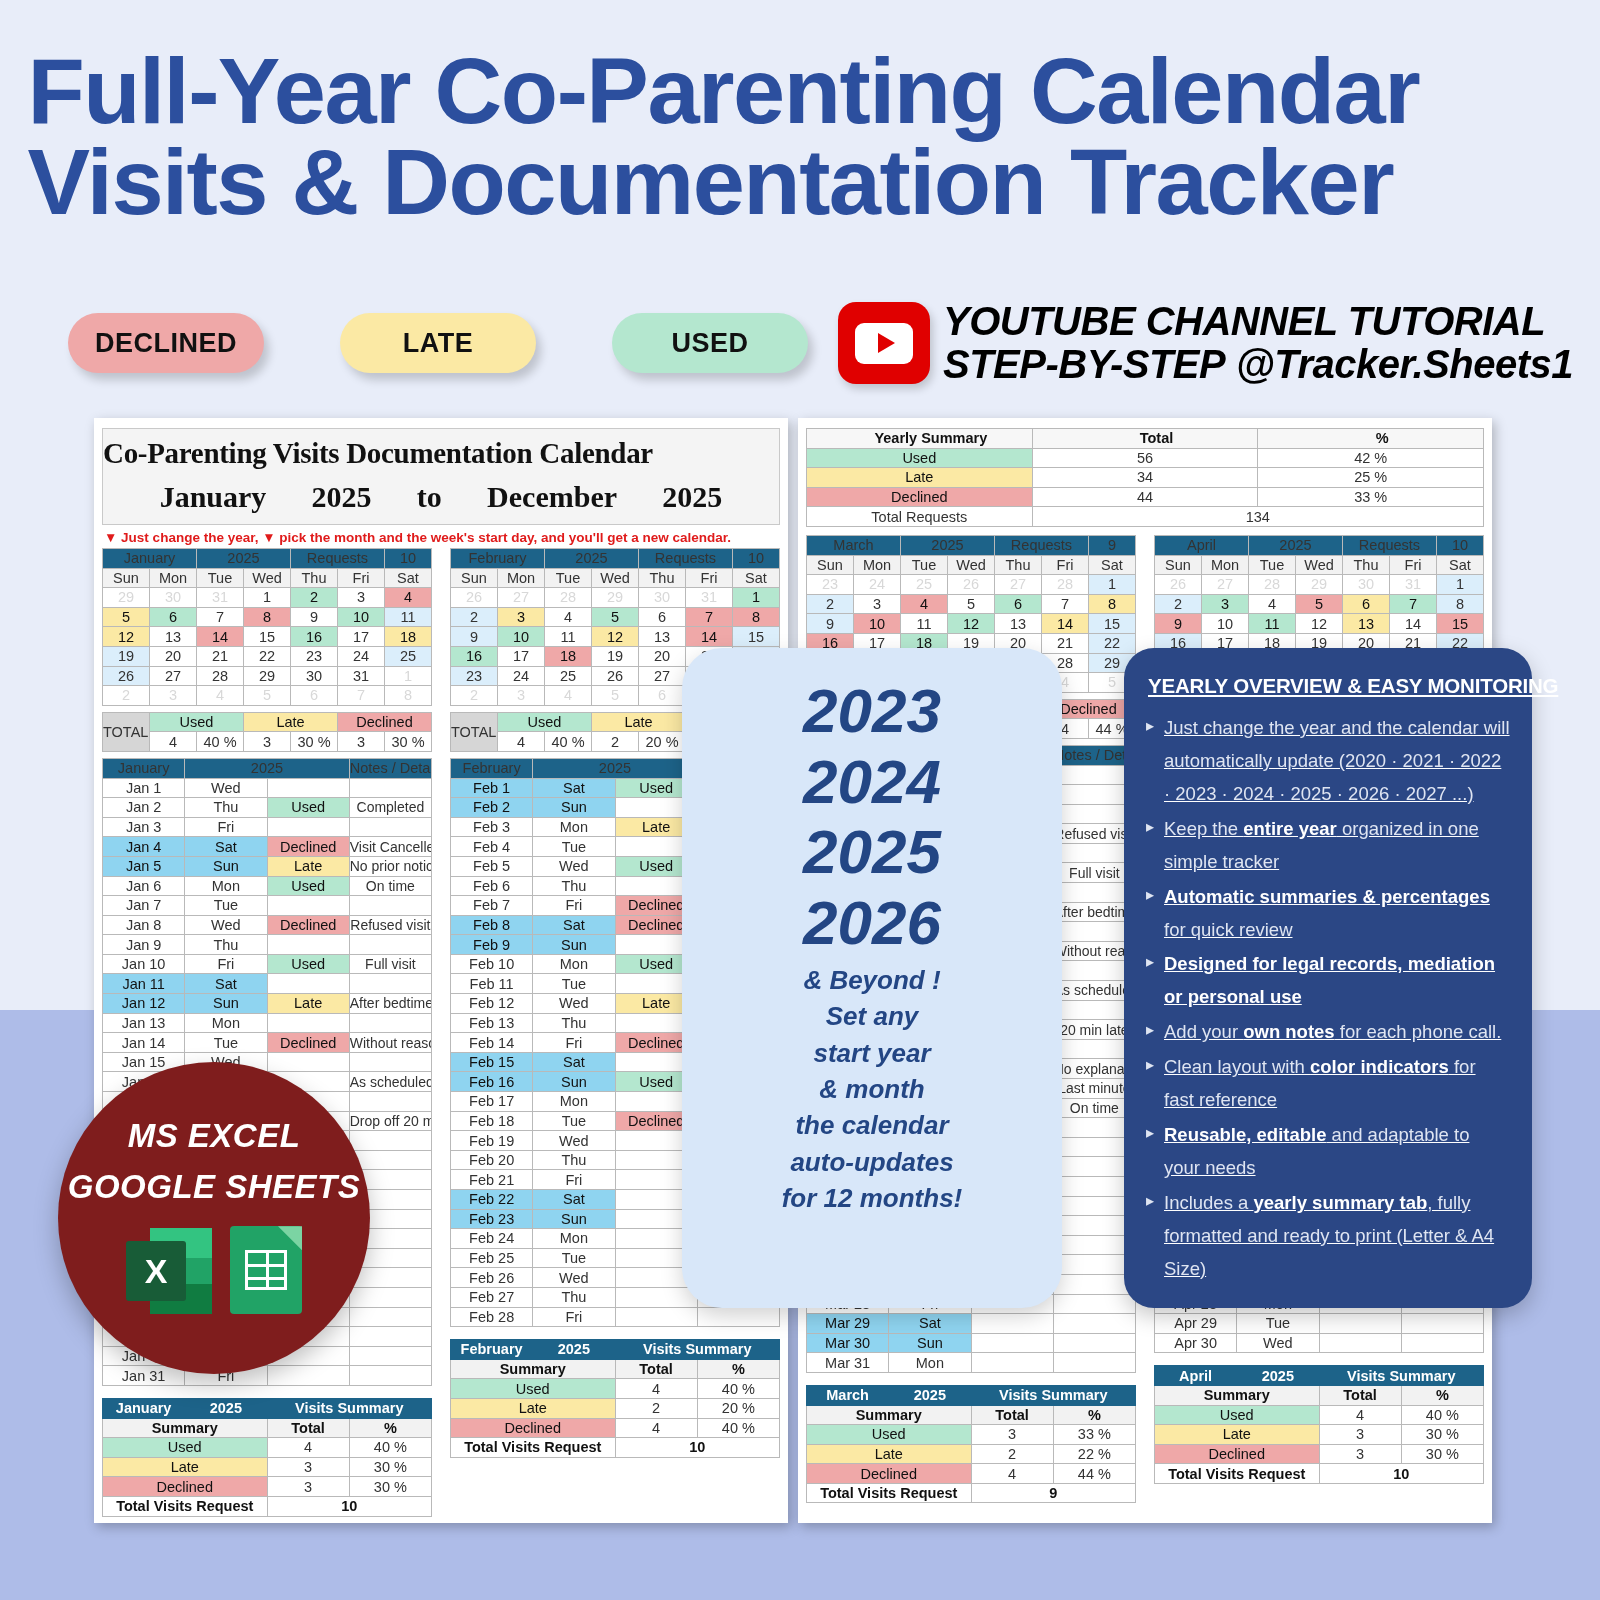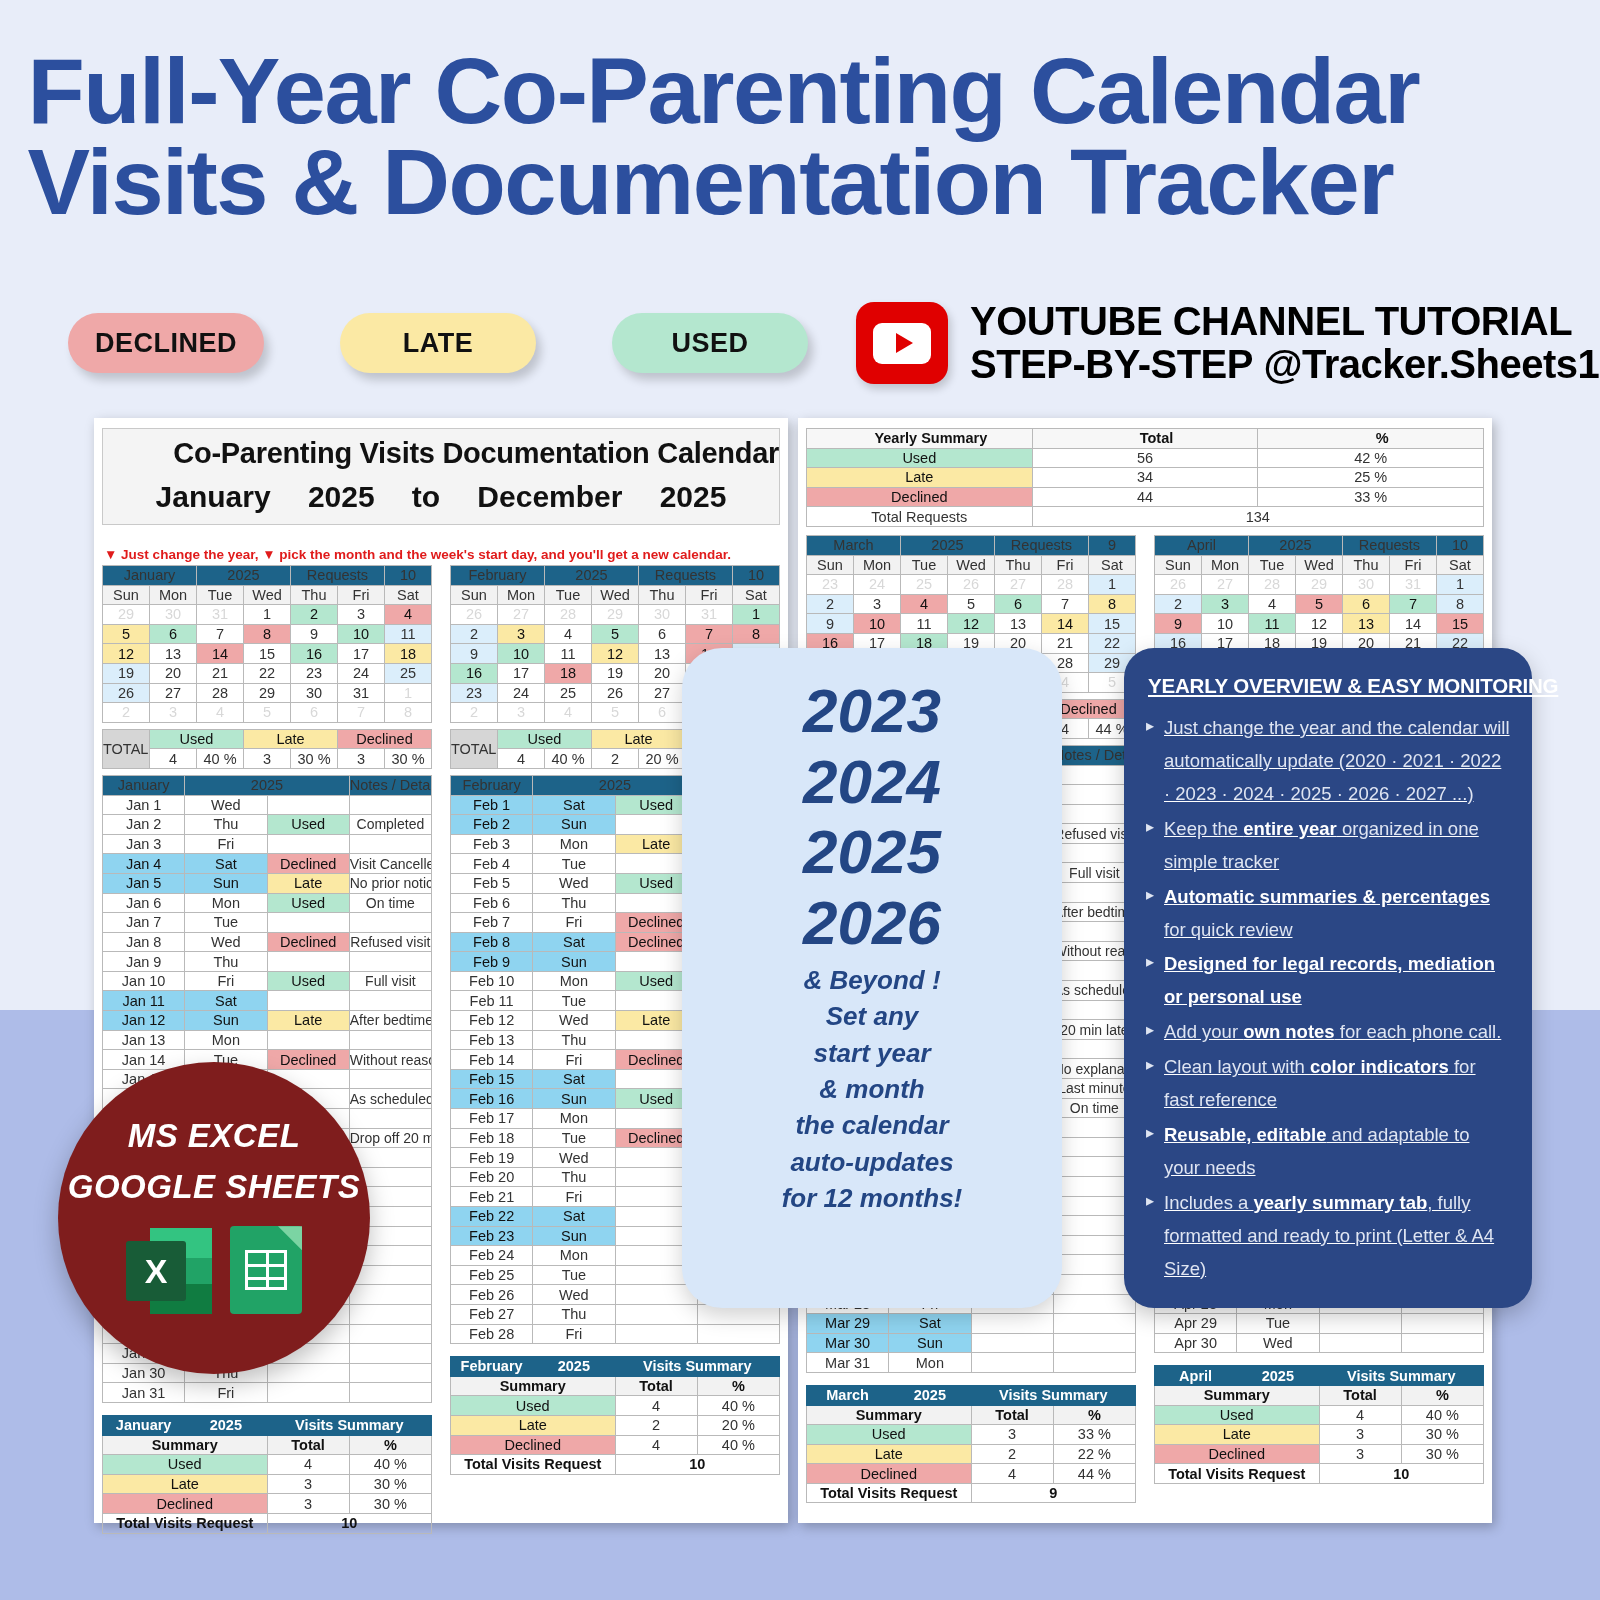--- a/index.html
+++ b/index.html
@@ -47,21 +47,21 @@
     letter-spacing: 0.5px;
     color: #111;
     display: flex; align-items: center; justify-content: center;
     height: 60px;
     box-shadow: 5px 7px 10px rgba(0,0,0,0.18);
   }
   .pill.declined { background:#efa8a8; width: 196px; margin-left: 68px; }
   .pill.late     { background:#fbe9a4; width: 196px; margin-left: 76px; }
   .pill.used     { background:#b4e7cf; width: 196px; margin-left: 76px; }
 
-  .yt-wrap { display:flex; align-items:center; margin-left: 48px; gap: 22px; }
+  .yt-wrap { display:flex; align-items:center; margin-left: 30px; gap: 13px; font-style: italic; }
   .yt-icon {
     width: 92px; height: 82px; background: #e00000;
     border-radius: 18px; position: relative;
     box-shadow: 3px 5px 8px rgba(0,0,0,0.18);
     display:flex; align-items:center; justify-content:center;
   }
   .yt-icon .play-box {
     width: 58px; height: 41px; background:#fff; border-radius: 9px;
     display:flex; align-items:center; justify-content:center;
   }
@@ -110,21 +110,21 @@
   .weekend-strong { background:#8fd4f0; font-weight:700; color:#111 !important; }
 
   .totals-label { background:#d6d6d6; font-weight:700; font-size:13px; }
   .lbl-used { background:#b4e7cf; font-weight:700; color:#111 !important; }
   .lbl-late { background:#fbe9a4; font-weight:700; color:#111 !important; }
   .lbl-dec  { background:#efa8a8; font-weight:700; color:#111 !important; }
   .numrow td { font-weight:700; font-size:13.5px; color:#111; }
 
   .titlebox {
     border:1px solid #c9c9c9; background:#f4f4f4;
-    text-align:right; padding:8px 0 10px 0; margin-bottom:20px;
+    text-align:left; padding:8px 0 10px 0; margin-bottom:3px;font-family:Liberation Serif, serif;
   }
   .titlebox .t1 { font-size:29px; font-weight:800; color:#111; letter-spacing:-0.3px;}
   .titlebox .t2 {
     font-size:30px; font-weight:800; color:#111; margin-top: 10px;
     display:flex; justify-content:space-around; padding: 0 34px;
   }
   .redline { color:#e01b1b; font-weight:700; font-size:13.5px; padding:2px 0 3px 2px; }
 
   .two-col { display:flex; gap: 18px; }
   .col { flex: 1; min-width:0; }

